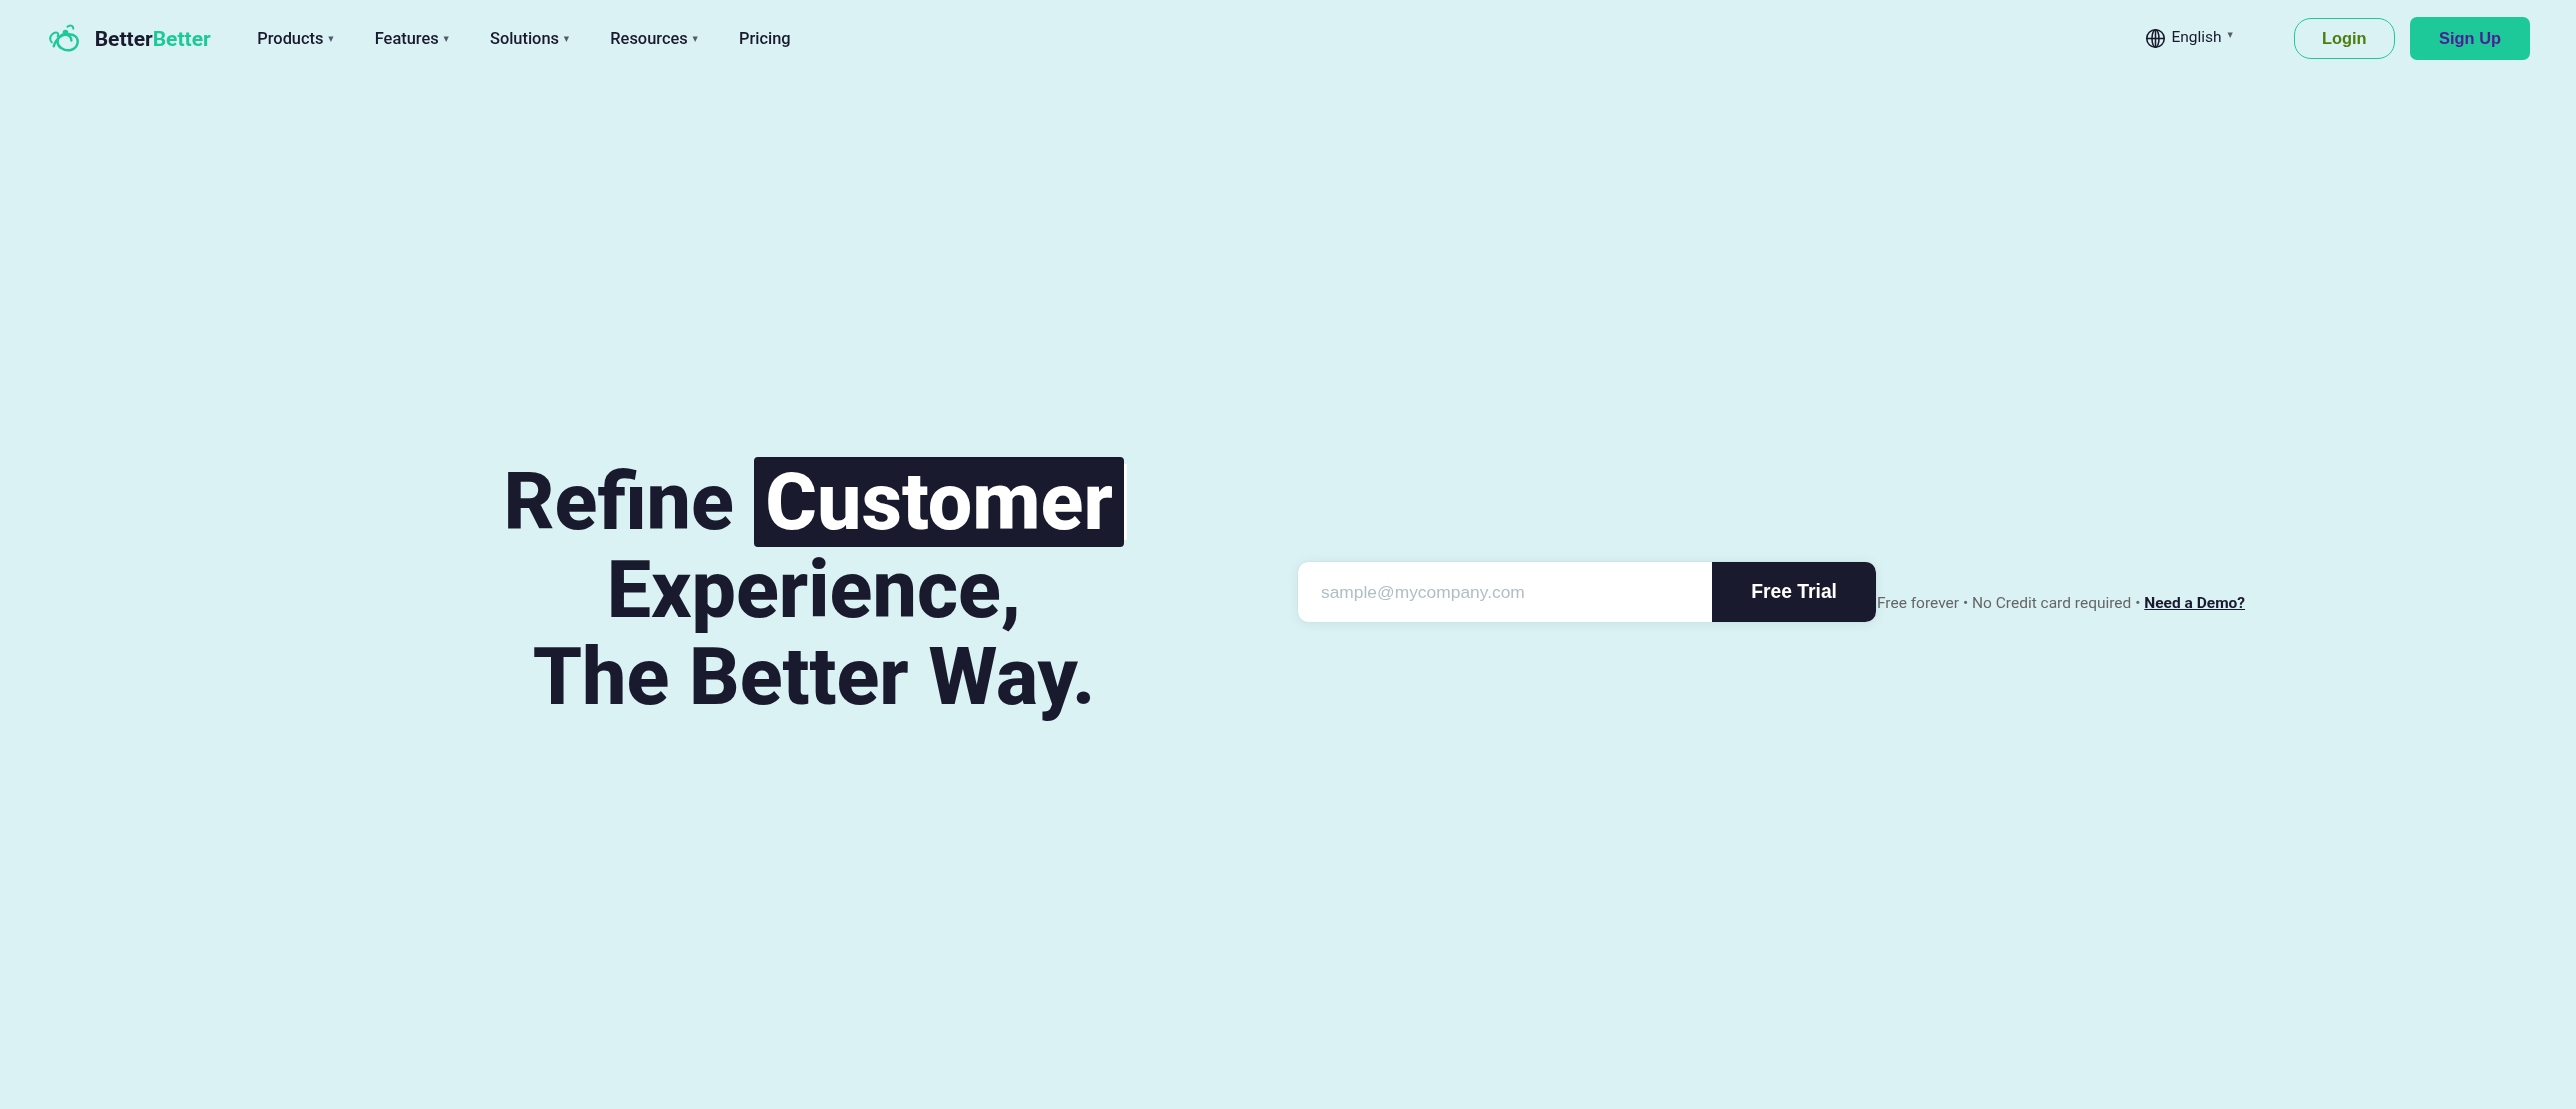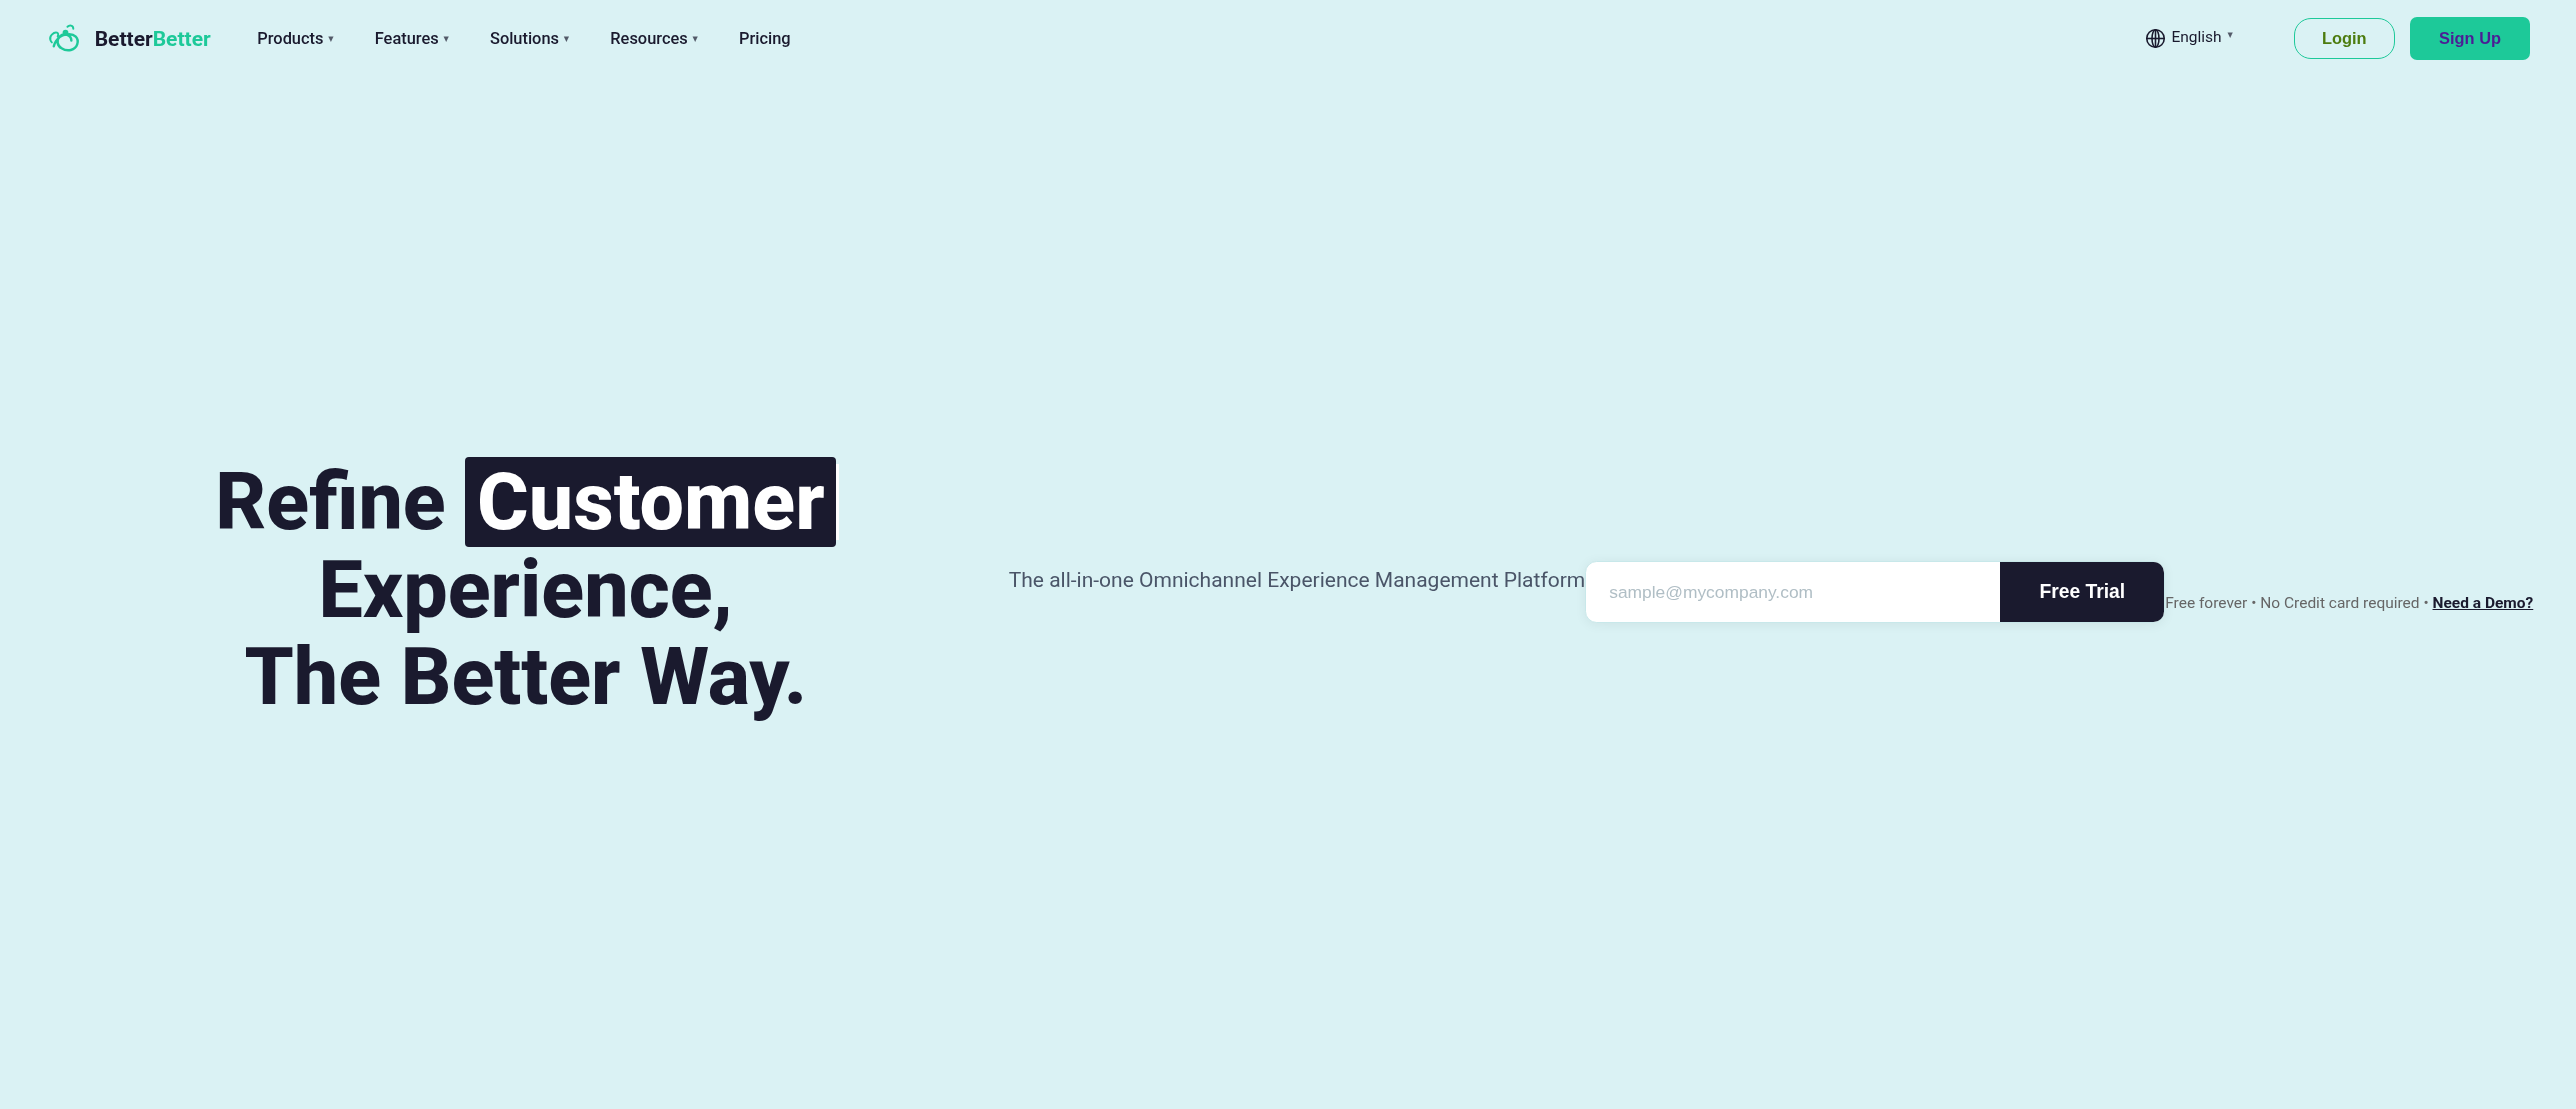--- a/index.html
+++ b/index.html
@@ -295,21 +295,20 @@
   <h1 class="hero-title">
     <span>Refine</span>
     <span class="highlight">
       <span>Customer</span>
     </span>
     <span>Experience,</span>
     <br>
     <span>The Better Way.</span>
   </h1>
 
-  <p class="hero-subtitle">The all-in-one Omnichannel Experience Management Platform</p>
 
   <div class="hero-form">
     <input class="hero-input" type="email" placeholder="sample@mycompany.com" style="">
     <button class="btn-free-trial">Free Trial</button>
   </div>
 
   <p class="hero-note">
     <span>Free forever • No Credit card required •</span>
     <a href="#">Need a Demo?</a>
   </p>

